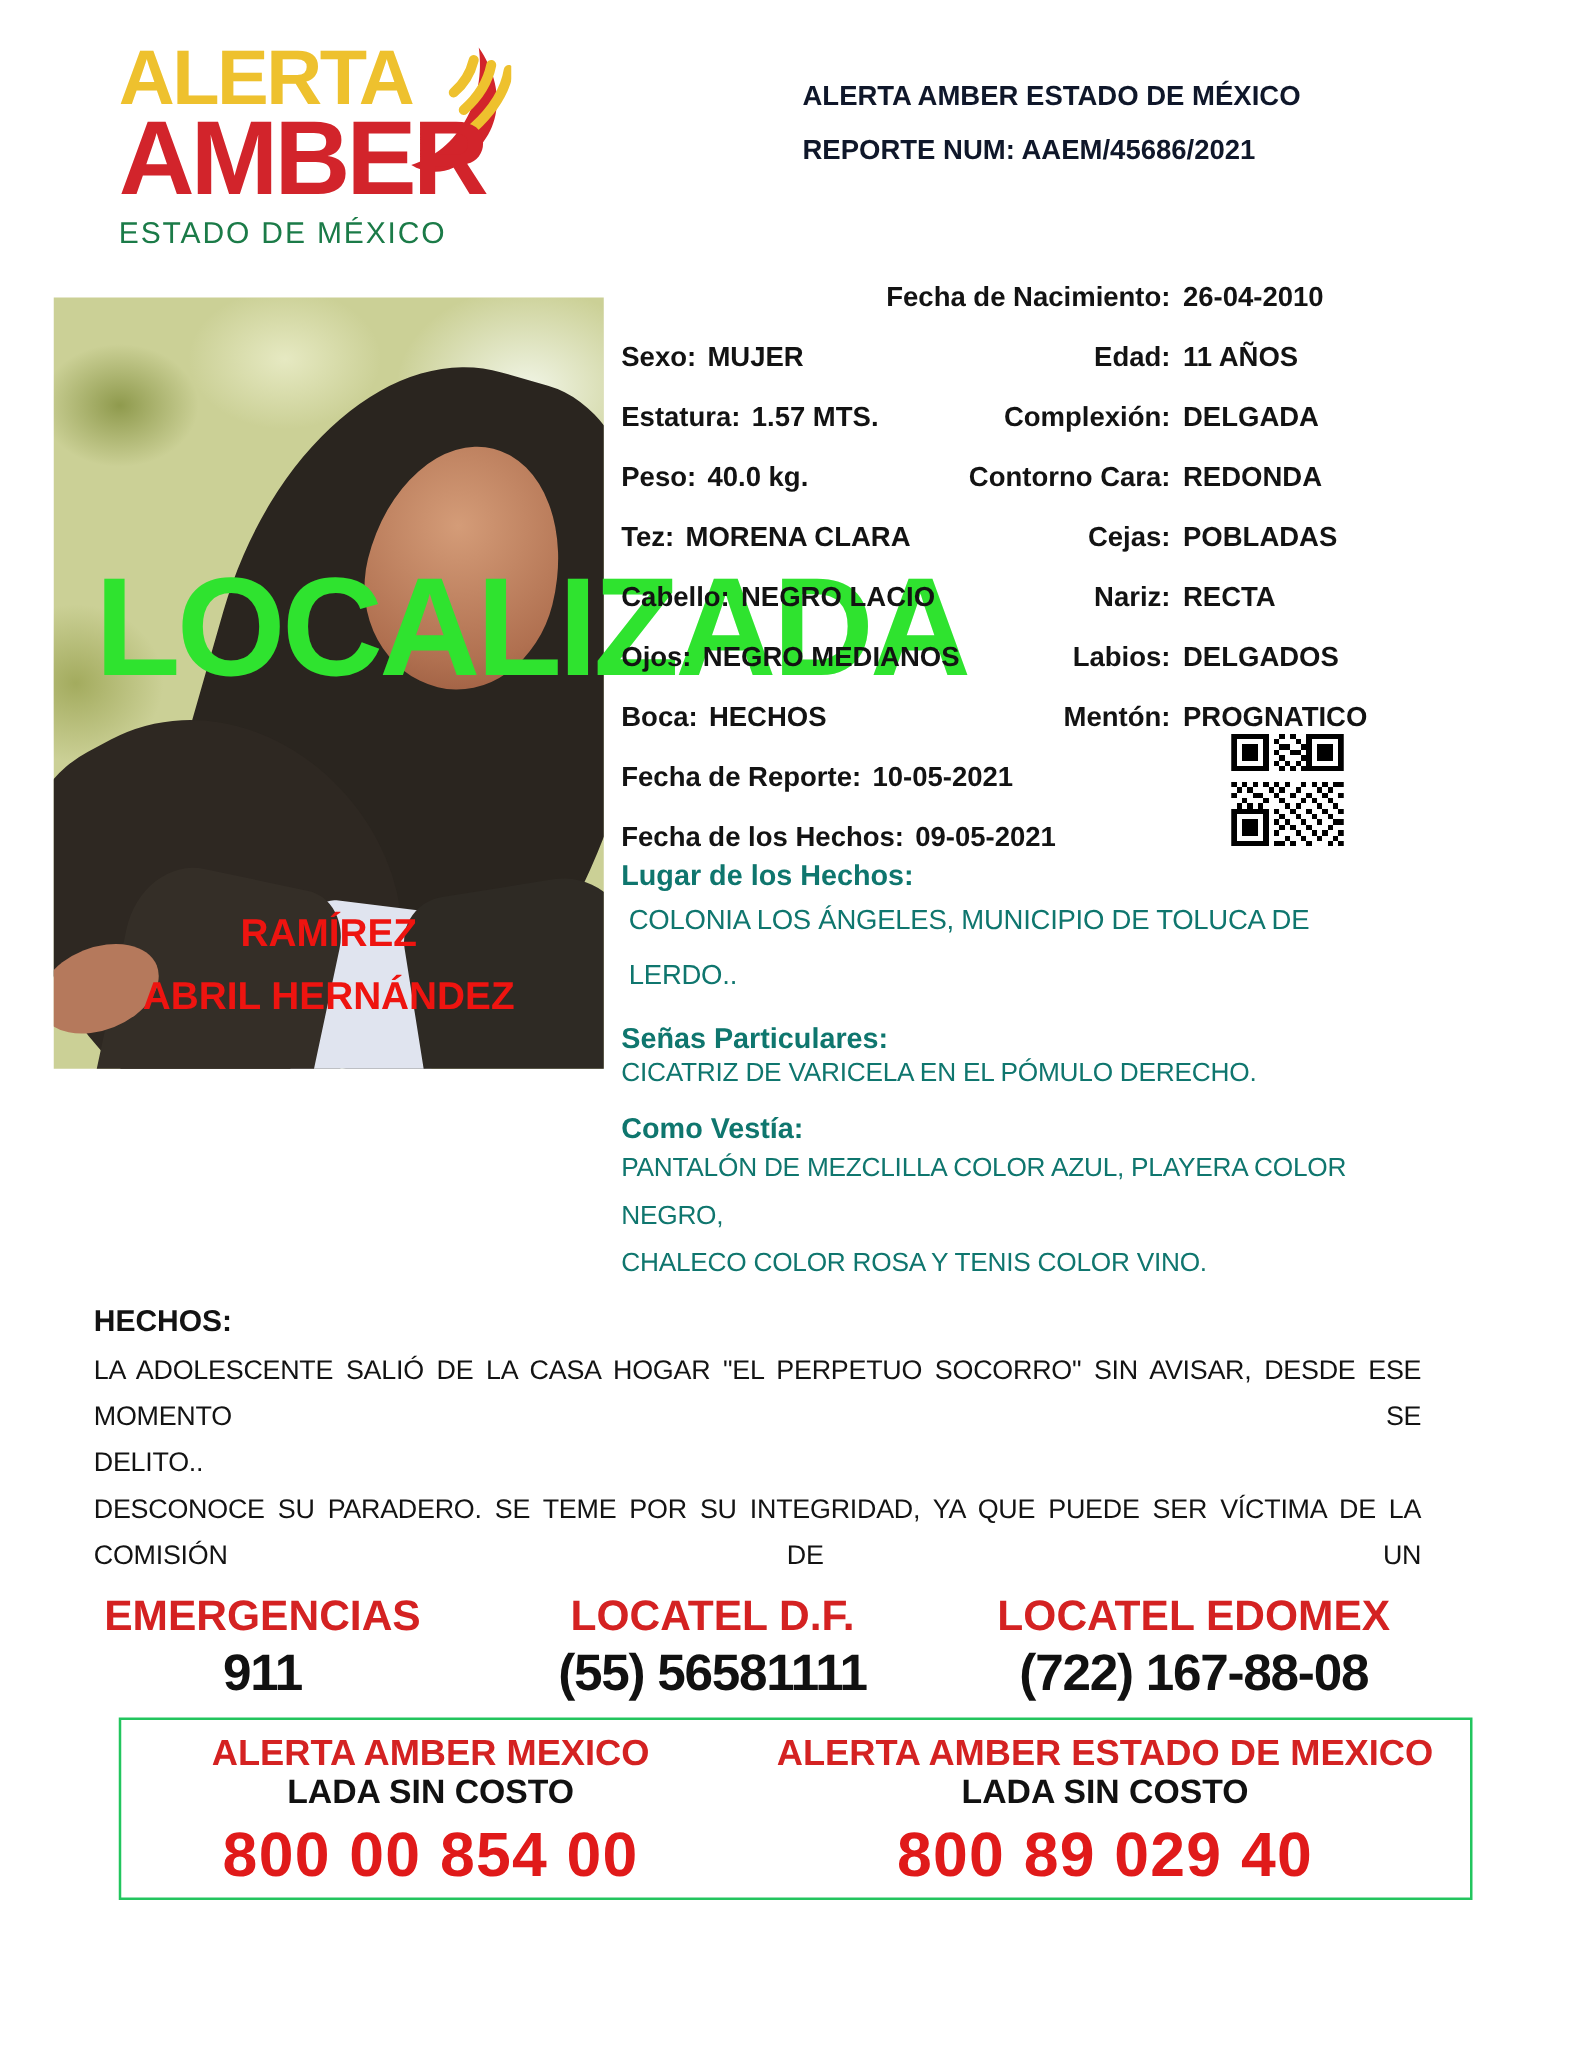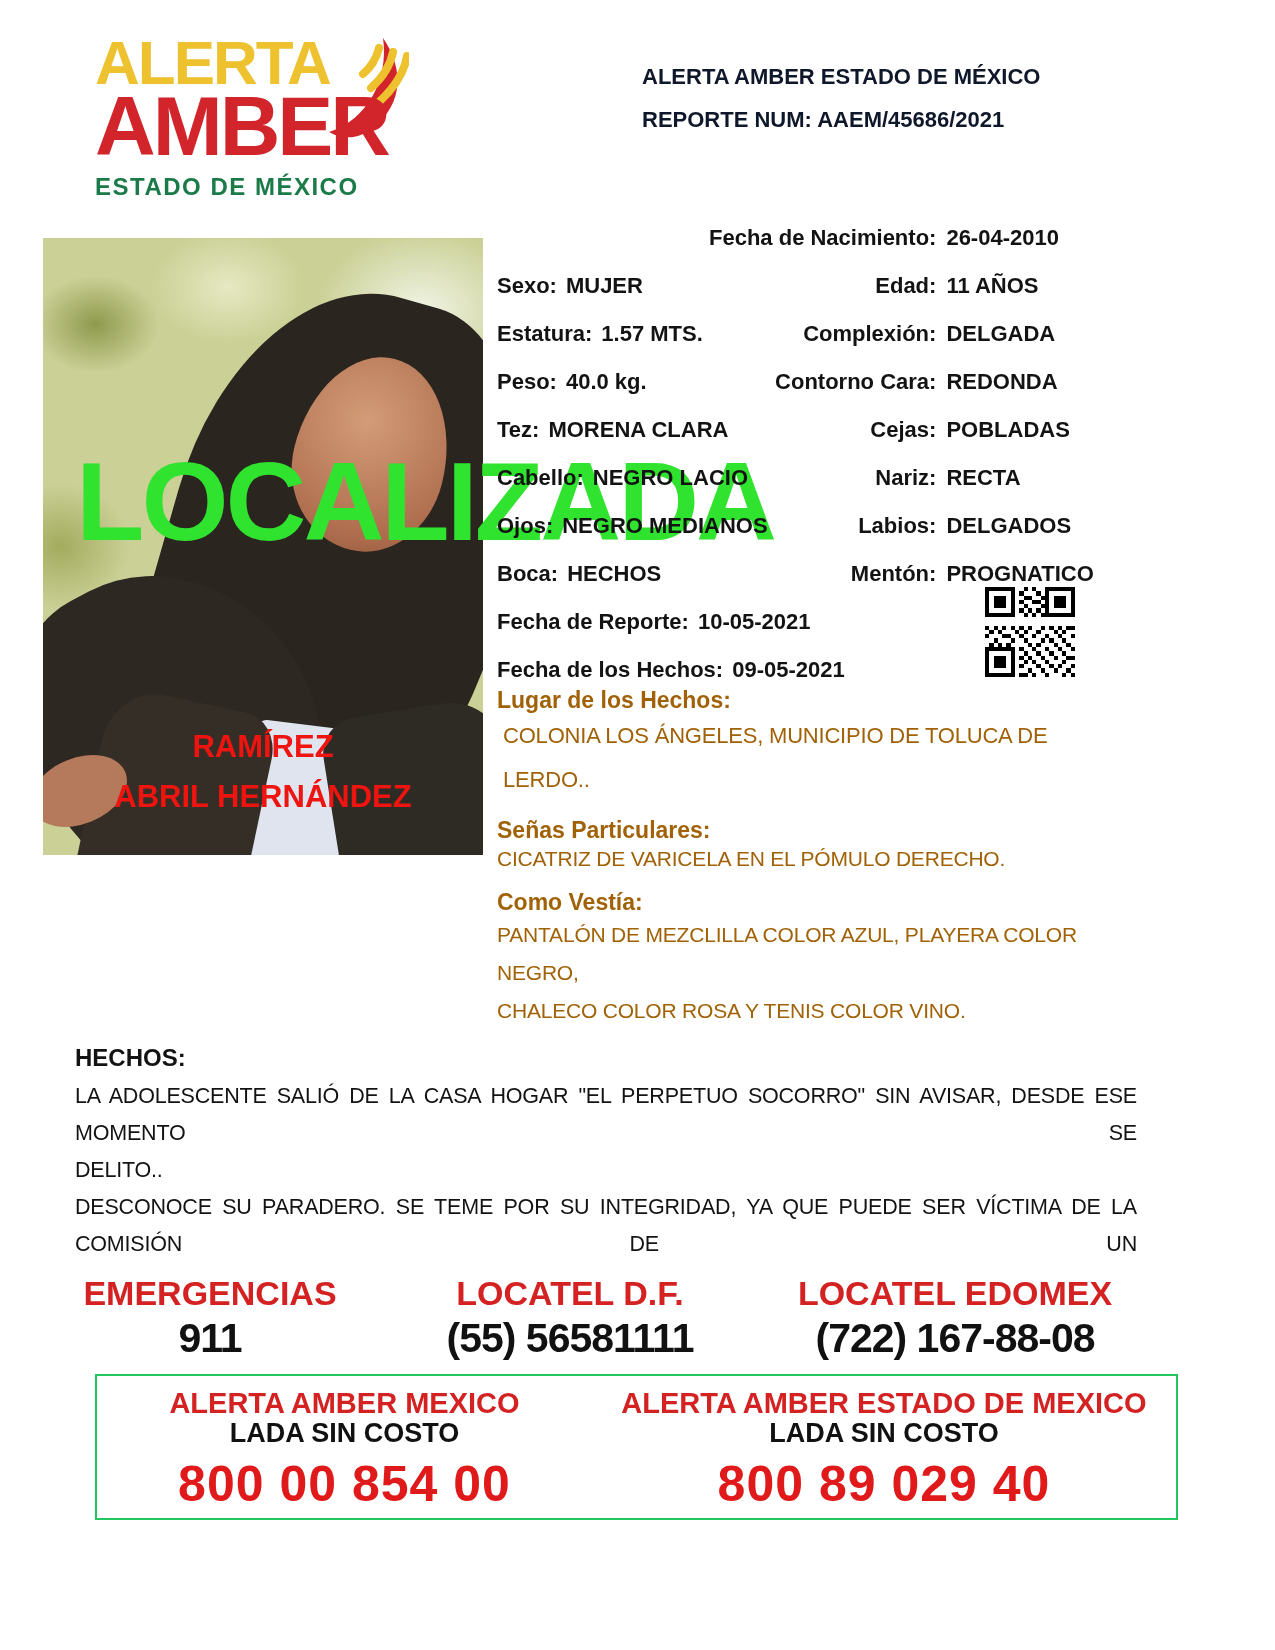--- a/index.html
+++ b/index.html
@@ -4,21 +4,21 @@
 <style>
   html,body{margin:0;padding:0;}
   body{
     width:1275px;height:1650px;position:relative;background:#ffffff;
     font-family:"Liberation Sans", sans-serif;color:#111;overflow:hidden;
   }
   
   .logo{position:absolute;left:95px;top:34px;width:315px;}
   .logo-alerta{position:relative;color:#EEC12E;font-size:62px;font-weight:900;letter-spacing:-2px;line-height:.95;}
   .logo-amber{position:relative;color:#D2242B;font-size:84px;font-weight:900;letter-spacing:-3px;line-height:.95;margin-top:-6px;}
-  .logo-edomex{position:relative;color:#1B7B48;font-size:24px;font-weight:700;letter-spacing:1.5px;margin-top:6px;}
+  .logo-edomex{position:relative;color:#1B7B48;font-size:24px;font-weight:400;letter-spacing:1.5px;margin-top:6px;}
   .swoosh{position:absolute;left:228px;top:2px;width:86px;height:104px;}
   
   .titleblock{position:absolute;left:642px;top:56px;font-size:22px;font-weight:bold;line-height:1.95;color:#0f172a;}
   
   .photo{position:absolute;left:43px;top:238px;width:440px;height:617px;overflow:hidden;z-index:1;
     background:
       radial-gradient(90px 70px at 12% 14%,#8f9a4d 0%,rgba(143,154,77,0) 70%),
       radial-gradient(110px 80px at 42% 8%,#e6e9c2 0%,rgba(230,233,194,0) 70%),
       radial-gradient(140px 110px at 86% 12%,#f1f5e6 0%,rgba(241,245,230,0) 75%),
       radial-gradient(100px 90px at 4% 50%,#a3ab5e 0%,rgba(163,171,94,0) 70%),
@@ -51,21 +51,21 @@
   .info{position:absolute;left:497px;top:214px;z-index:6;display:grid;
     grid-template-columns:212px max-content 1fr;grid-auto-rows:48px;align-items:center;
     font-weight:bold;font-size:22px;white-space:nowrap;color:#131313;}
   .info .cl{white-space:nowrap;}
   .info .cl .lv{margin-left:9px;}
   .info .rl{justify-self:end;}
   .info .rv{padding-left:10px;}
   
   .qr{position:absolute;left:985px;top:587px;width:90px;height:90px;z-index:6;}
   
-  .sections{position:absolute;left:497px;top:686px;width:650px;z-index:6;color:#a16207;}
+  .sections{position:absolute;left:497px;top:686px;width:650px;z-index:6;color:#0f766e;}
   .sec-label{font-weight:bold;font-size:23px;line-height:28px;}
   .sec-line{font-size:22px;line-height:44px;padding-left:6px;letter-spacing:-.2px;}
   .sec-text{font-size:21px;line-height:30px;letter-spacing:-.2px;margin-bottom:14px;}
   .cloth-line{font-size:21px;line-height:38px;letter-spacing:-.2px;}
   .mt14{margin-top:14px;}
   
   .hechos{position:absolute;left:75px;top:1044px;width:1062px;color:#131313;}
   .hechos .sec-label{font-size:24px;margin-bottom:6px;}
   .h-line{font-size:21.5px;line-height:37px;letter-spacing:-.2px;}
   .just{text-align:justify;text-align-last:justify;}

